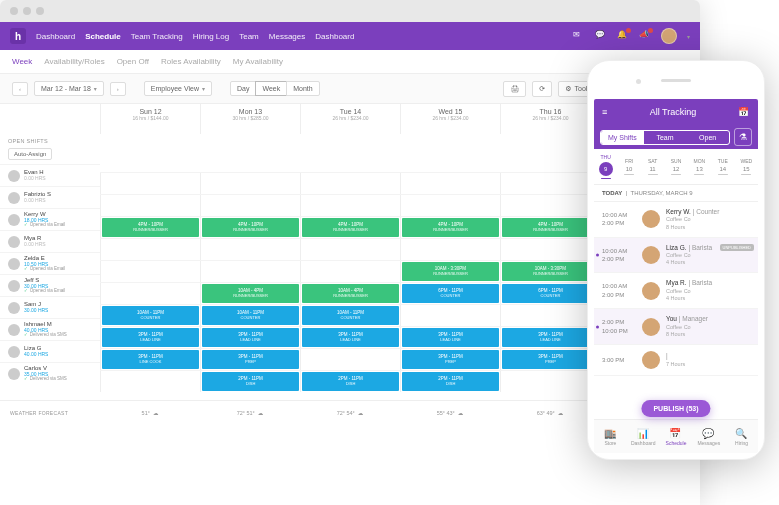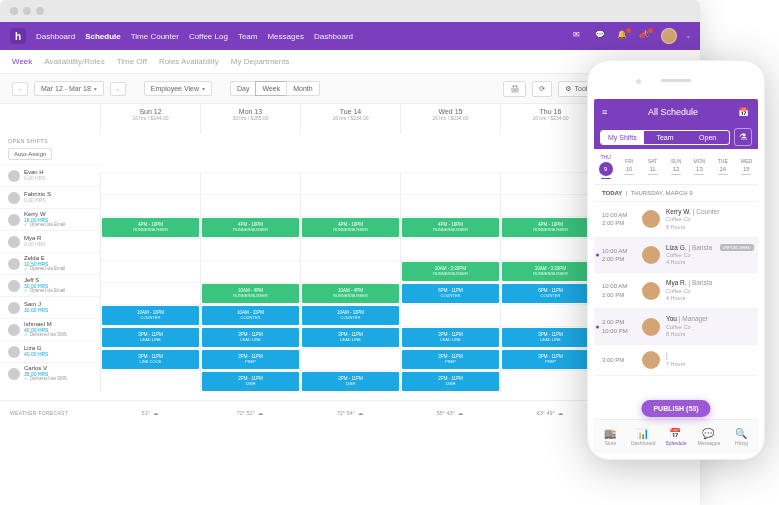--- a/index.html
+++ b/index.html
@@ -124,40 +124,40 @@
   <div class="browser-bar">
     <div class="traffic-dot"></div>
     <div class="traffic-dot"></div>
     <div class="traffic-dot"></div>
   </div>
 
   <div class="topnav">
     <div class="logo">h</div>
     <span class="nav-item">Dashboard</span>
       <span class="nav-item active">Schedule</span>
-      <span class="nav-item">Time Counter</span>
-      <span class="nav-item">Coffee Log</span>
+      <span class="nav-item">Team Tracking</span>
+      <span class="nav-item">Hiring Log</span>
       <span class="nav-item">Team</span>
       <span class="nav-item">Messages</span>
       <span class="nav-item">Dashboard</span>
     <div class="spacer"></div>
     <div class="icon">✉</div>
     <div class="icon">💬</div>
     <div class="icon">🔔<span class="badge-dot"></span></div>
     <div class="icon">📣<span class="badge-dot"></span></div>
     <div class="avatar-sm"></div>
     <span class="chevron">▾</span>
   </div>
 
   <div class="subnav" id="subnav-items">
       <span class="tab active">Week</span>
       <span class="tab">Availability/Roles</span>
-      <span class="tab">Time Off</span>
+      <span class="tab">Open Off</span>
       <span class="tab">Roles Availability</span>
-      <span class="tab">My Departments</span>
+      <span class="tab">My Availability</span>
     </div>
 
   <div class="toolbar">
     <div class="btn">
         <span class="chevron">‹</span>
       </div>
     <div class="btn">
         <span>Mar 12 - Mar 18</span> 
         <span class="chevron">▾</span>
       </div>
@@ -566,21 +566,21 @@
 </div>
 
 <div class="phone">
   <div class="phone-top">
     <div class="phone-home-dot"></div>
     <div class="phone-speaker"></div>
   </div>
   <div class="phone-screen">
     <div class="phone-header">
       <span>≡</span>
-      <span>All Schedule</span>
+      <span>All Tracking</span>
       <span>📅</span>
     </div>
     <div class="phone-tabs">
       <div class="phone-tab-group" id="phone-tab-group">
           <div class="phone-tab active">My Shifts</div>
           <div class="phone-tab">Team</div>
           <div class="phone-tab">Open</div>
         </div>
       <div class="phone-filter">⚗</div>
     </div>

